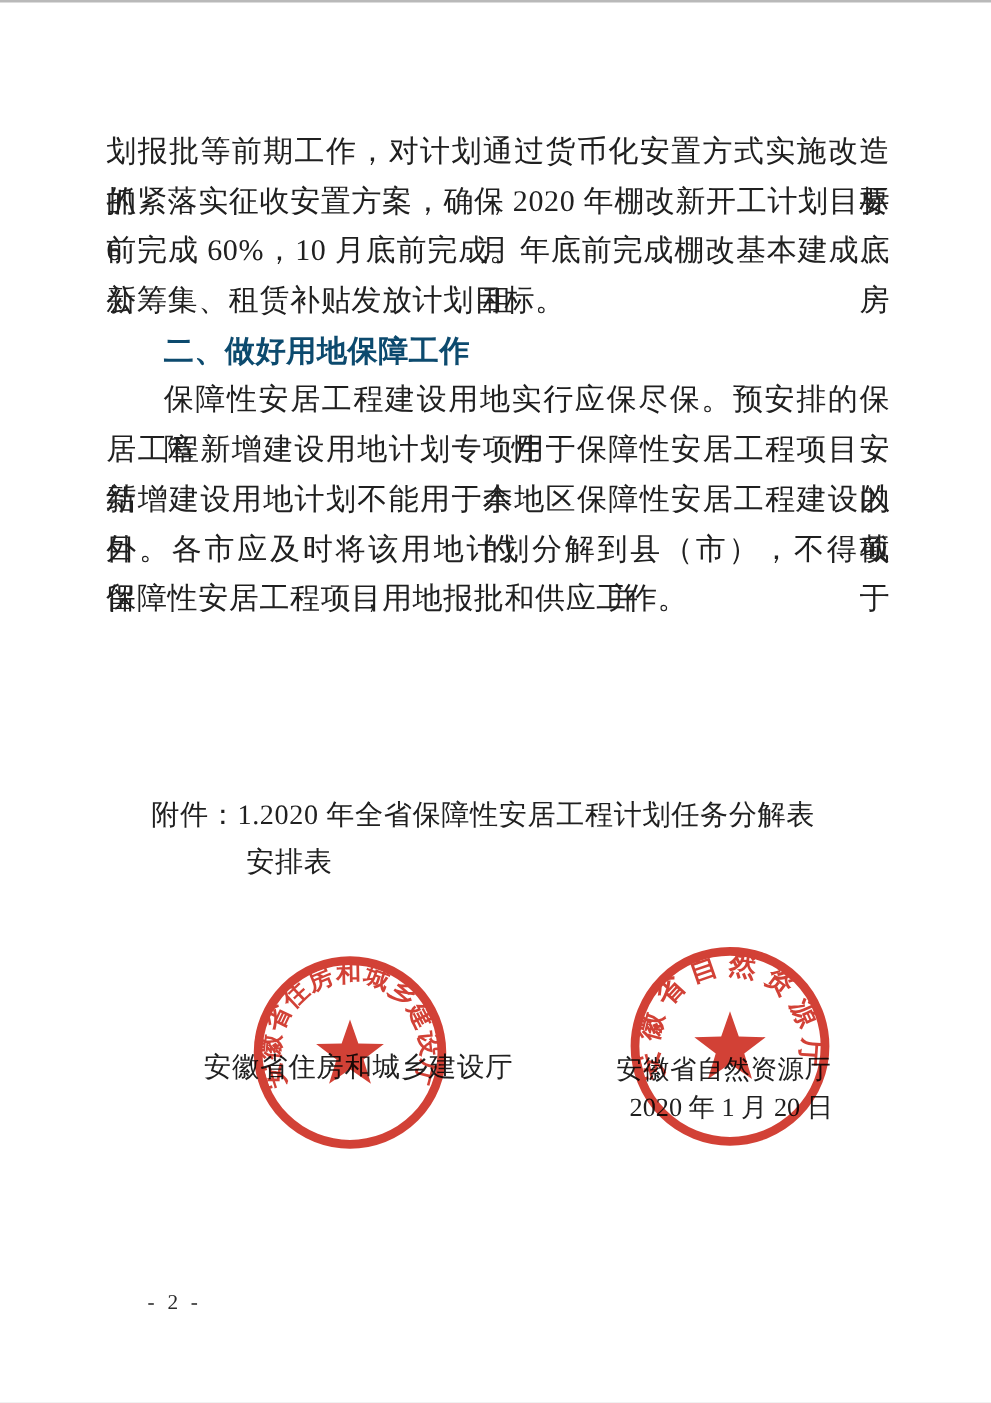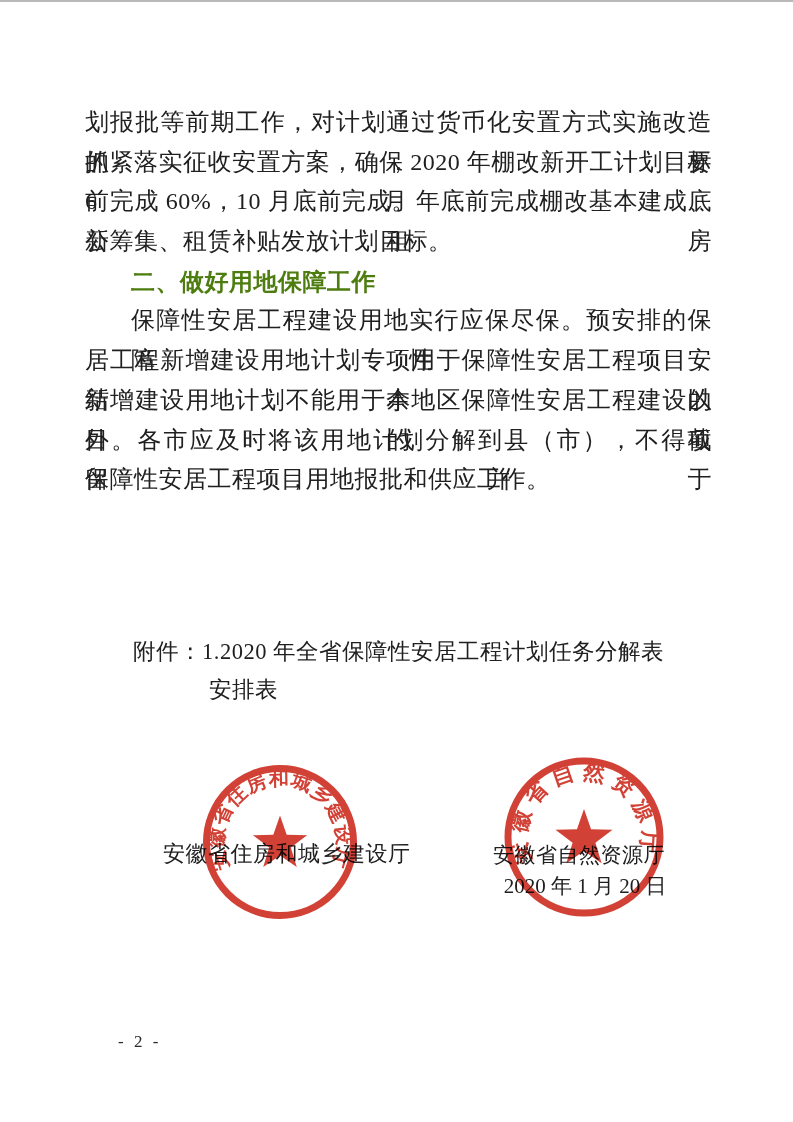--- a/index.html
+++ b/index.html
@@ -15,25 +15,25 @@
     position:absolute; top:103px; left:85px; width:627px;
     font-size:24px;
   }
   .line {
     display:block; height:39.7px; line-height:39.7px;
     letter-spacing:0.5px;
   }
   .line.just { text-align:justify; text-align-last:justify; text-justify:inter-character; }
   .line.heading {
     font-family:"Liberation Sans","DejaVu Sans",sans-serif;
-    font-weight:700; color:#4d7c0f;
+    font-weight:700; color:#0c4a6e;
   }
 
   .attach-block {
-    position:absolute; top:633px; left:87px; width:627px; font-size:22.5px;
+    position:absolute; top:633px; left:75px; width:627px; font-size:22.5px;
   }
   .attach-block .line { height:38px; line-height:38px; }
 
   .sig { position:absolute; white-space:nowrap; }
   .sig-left-org  { top:839px; left:163px; font-size:22px; letter-spacing:0.5px; }
   .sig-right-org { top:841px; left:493px; font-size:21px; letter-spacing:0.5px; }
   .sig-date      { top:872px; left:500px; width:170px; text-align:center; font-size:21px; }
   .public-note   { top:911px; left:152px; font-size:21px; letter-spacing:1px; }
 
   .page-num {

